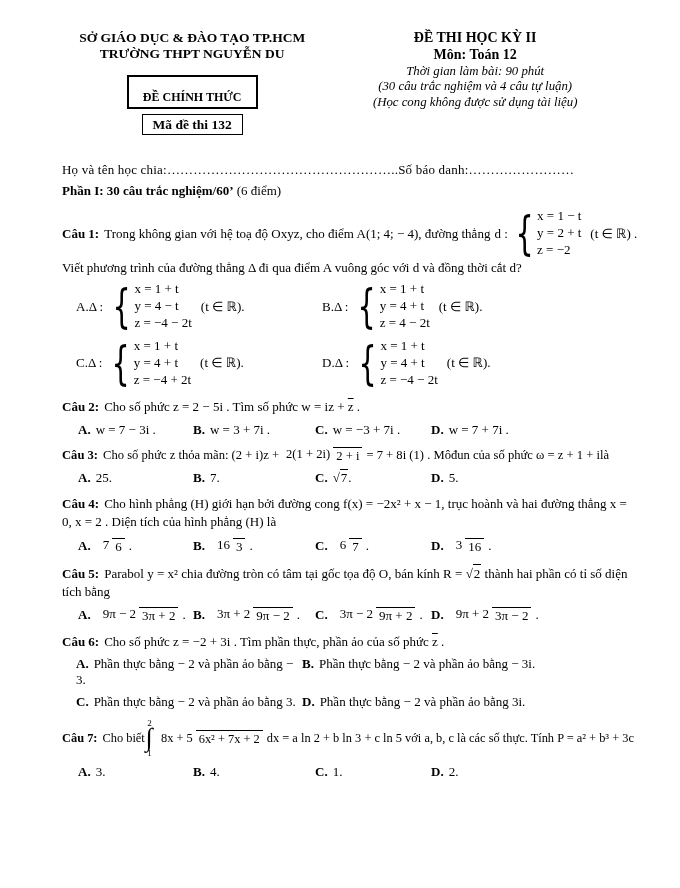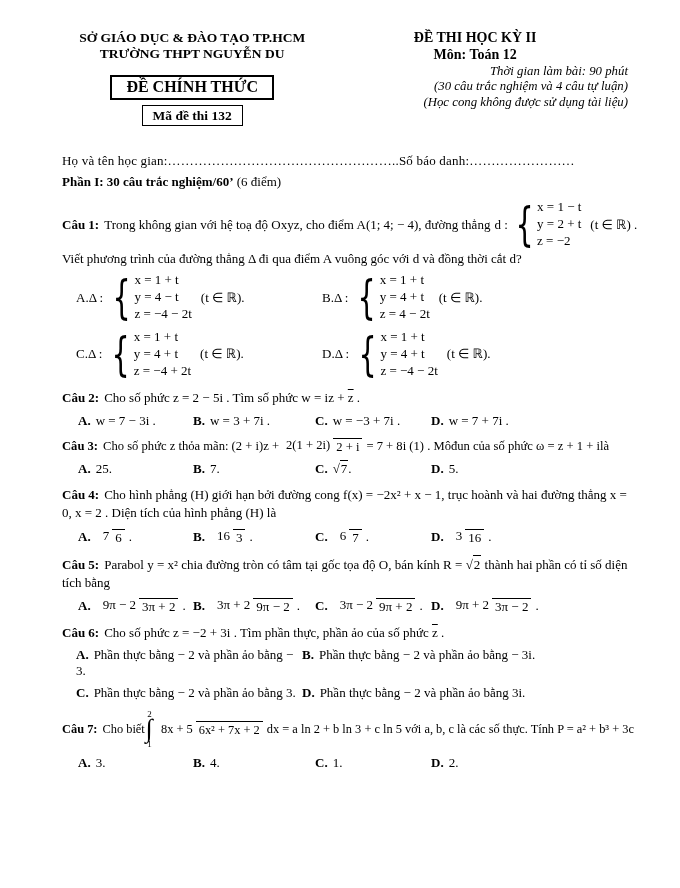--- a/index.html
+++ b/index.html
@@ -11,22 +11,22 @@
     overflow:hidden;
   }
   .page { width:680px; height:888px; padding:30px 52px 14px 62px; display:flex; flex-direction:column; }
 
   
   .header { display:flex; }
   .header-left { width:46%; text-align:center; }
   .header-right { width:54%; text-align:center; }
   .h-bold { font-weight:bold; font-size:13.5px; line-height:1.2; }
   .h-bold-lg { font-weight:bold; font-size:14px; line-height:1.2; }
-  .h-italic { font-style:italic; font-size:12.8px; line-height:1.22;text-align:right; }
-  .box { display:inline-block; border:2px solid #000; font-weight:bold; padding:1px 14px 2px; font-size:16px; }
+  .h-italic { font-style:italic; font-size:12.8px; line-height:1.22; }
+  .box { display:inline-block; border:2px solid #000; font-weight:bold; padding:13px 14px 2px; font-size:12px; }
   .box-wrap1 { margin-top:13px; }
   .box-wrap2 { margin-top:5px; }
   .box2 { border-width:1px; font-size:13.5px; padding:2px 10px 1px; }
 
   
   .student-line { margin-top:27px; letter-spacing:0.2px; }
   .section-title { margin-top:5px; }
   .bold { font-weight:bold; }
 
   
@@ -92,21 +92,21 @@
     <div class="header-right">
       <div class="h-bold-lg">ĐỀ THI HỌC KỲ II</div>
       <div class="h-bold-lg">Môn: Toán 12</div>
       <div class="h-italic">Thời gian làm bài:  90 phút</div>
       <div class="h-italic">(30 câu trắc nghiệm và 4 câu tự luận)</div>
       <div class="h-italic">(Học cong không được sử dụng tài liệu)</div>
     </div>
   </div>
 
   <div class="student-line">
-    <span>Họ và tên học gian:</span><span>……………………………………………..</span><span>Số báo danh:</span><span>……………………</span>
+    <span>Họ và tên học chia:</span><span>……………………………………………..</span><span>Số báo danh:</span><span>……………………</span>
   </div>
 
   <div class="section-title">
     <span class="bold">Phần I: 30 câu trắc nghiệm/60’</span><span> (6 điểm)</span>
   </div>
 
   <div class="q">
     <div class="flexline">
       <span class="q-label">Câu 1:</span>
       <span>Trong không gian với hệ toạ độ Oxyz, cho điểm A(1; 4; − 4), đường thẳng</span>

